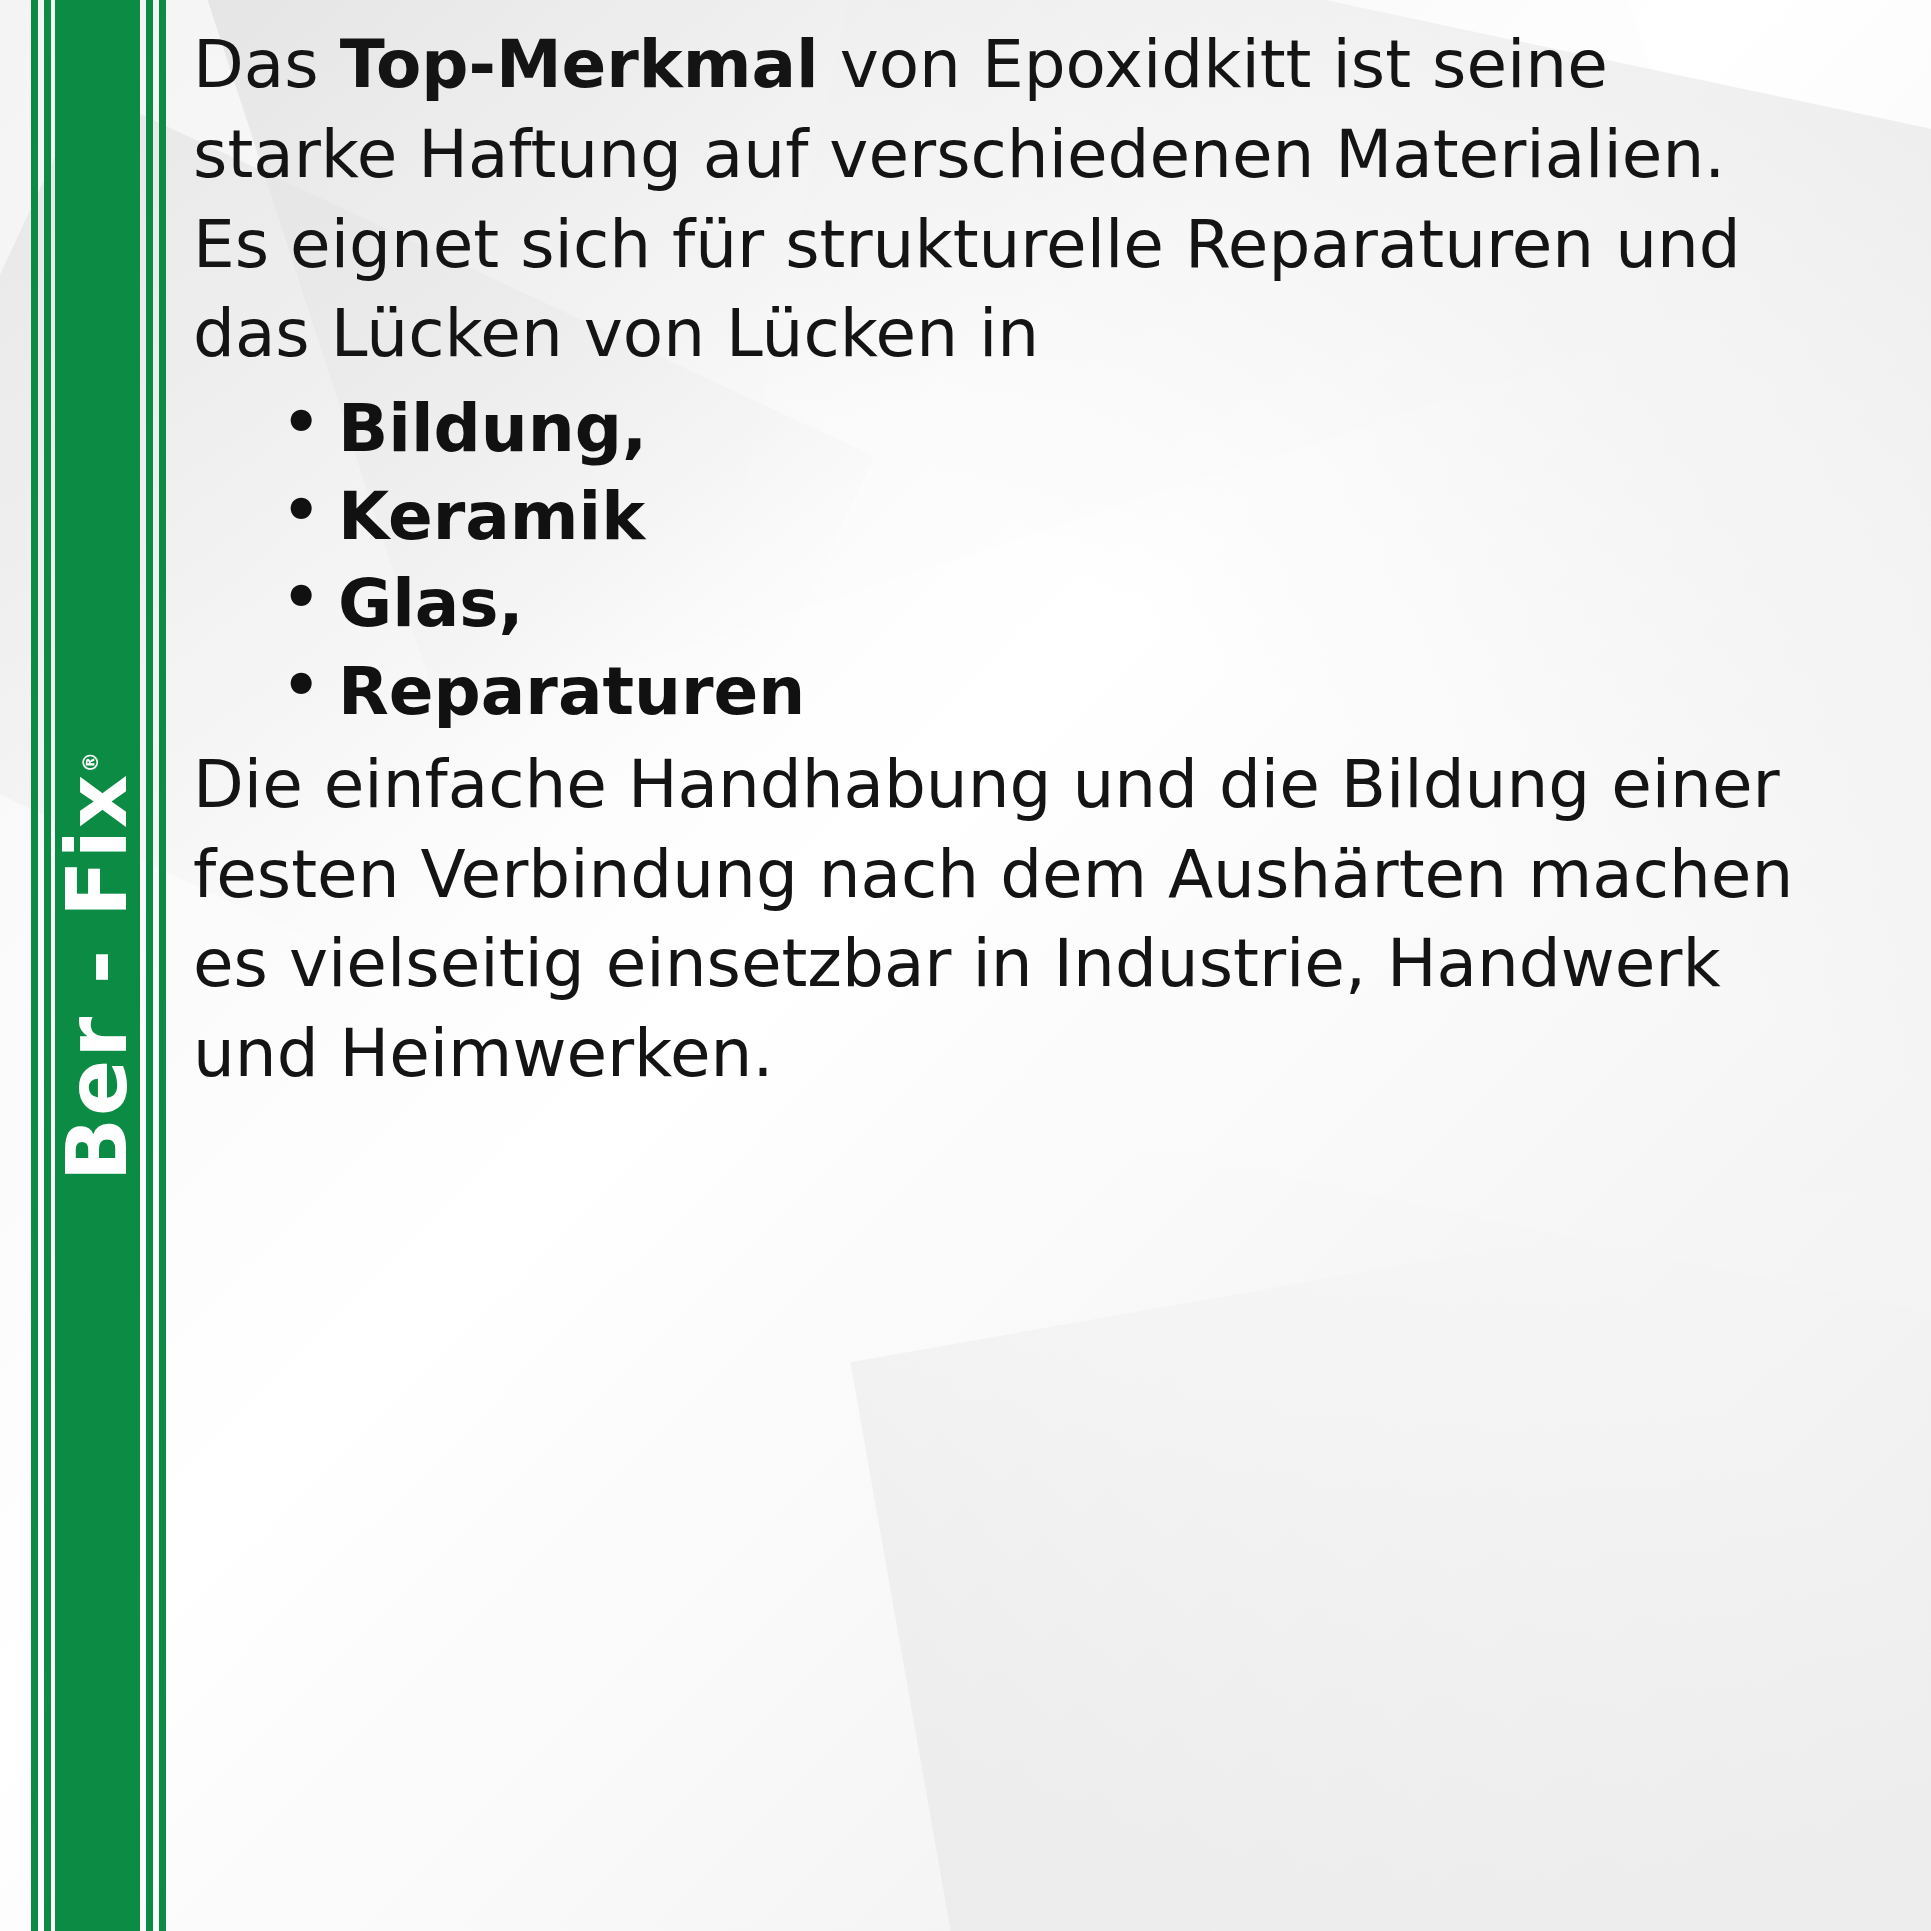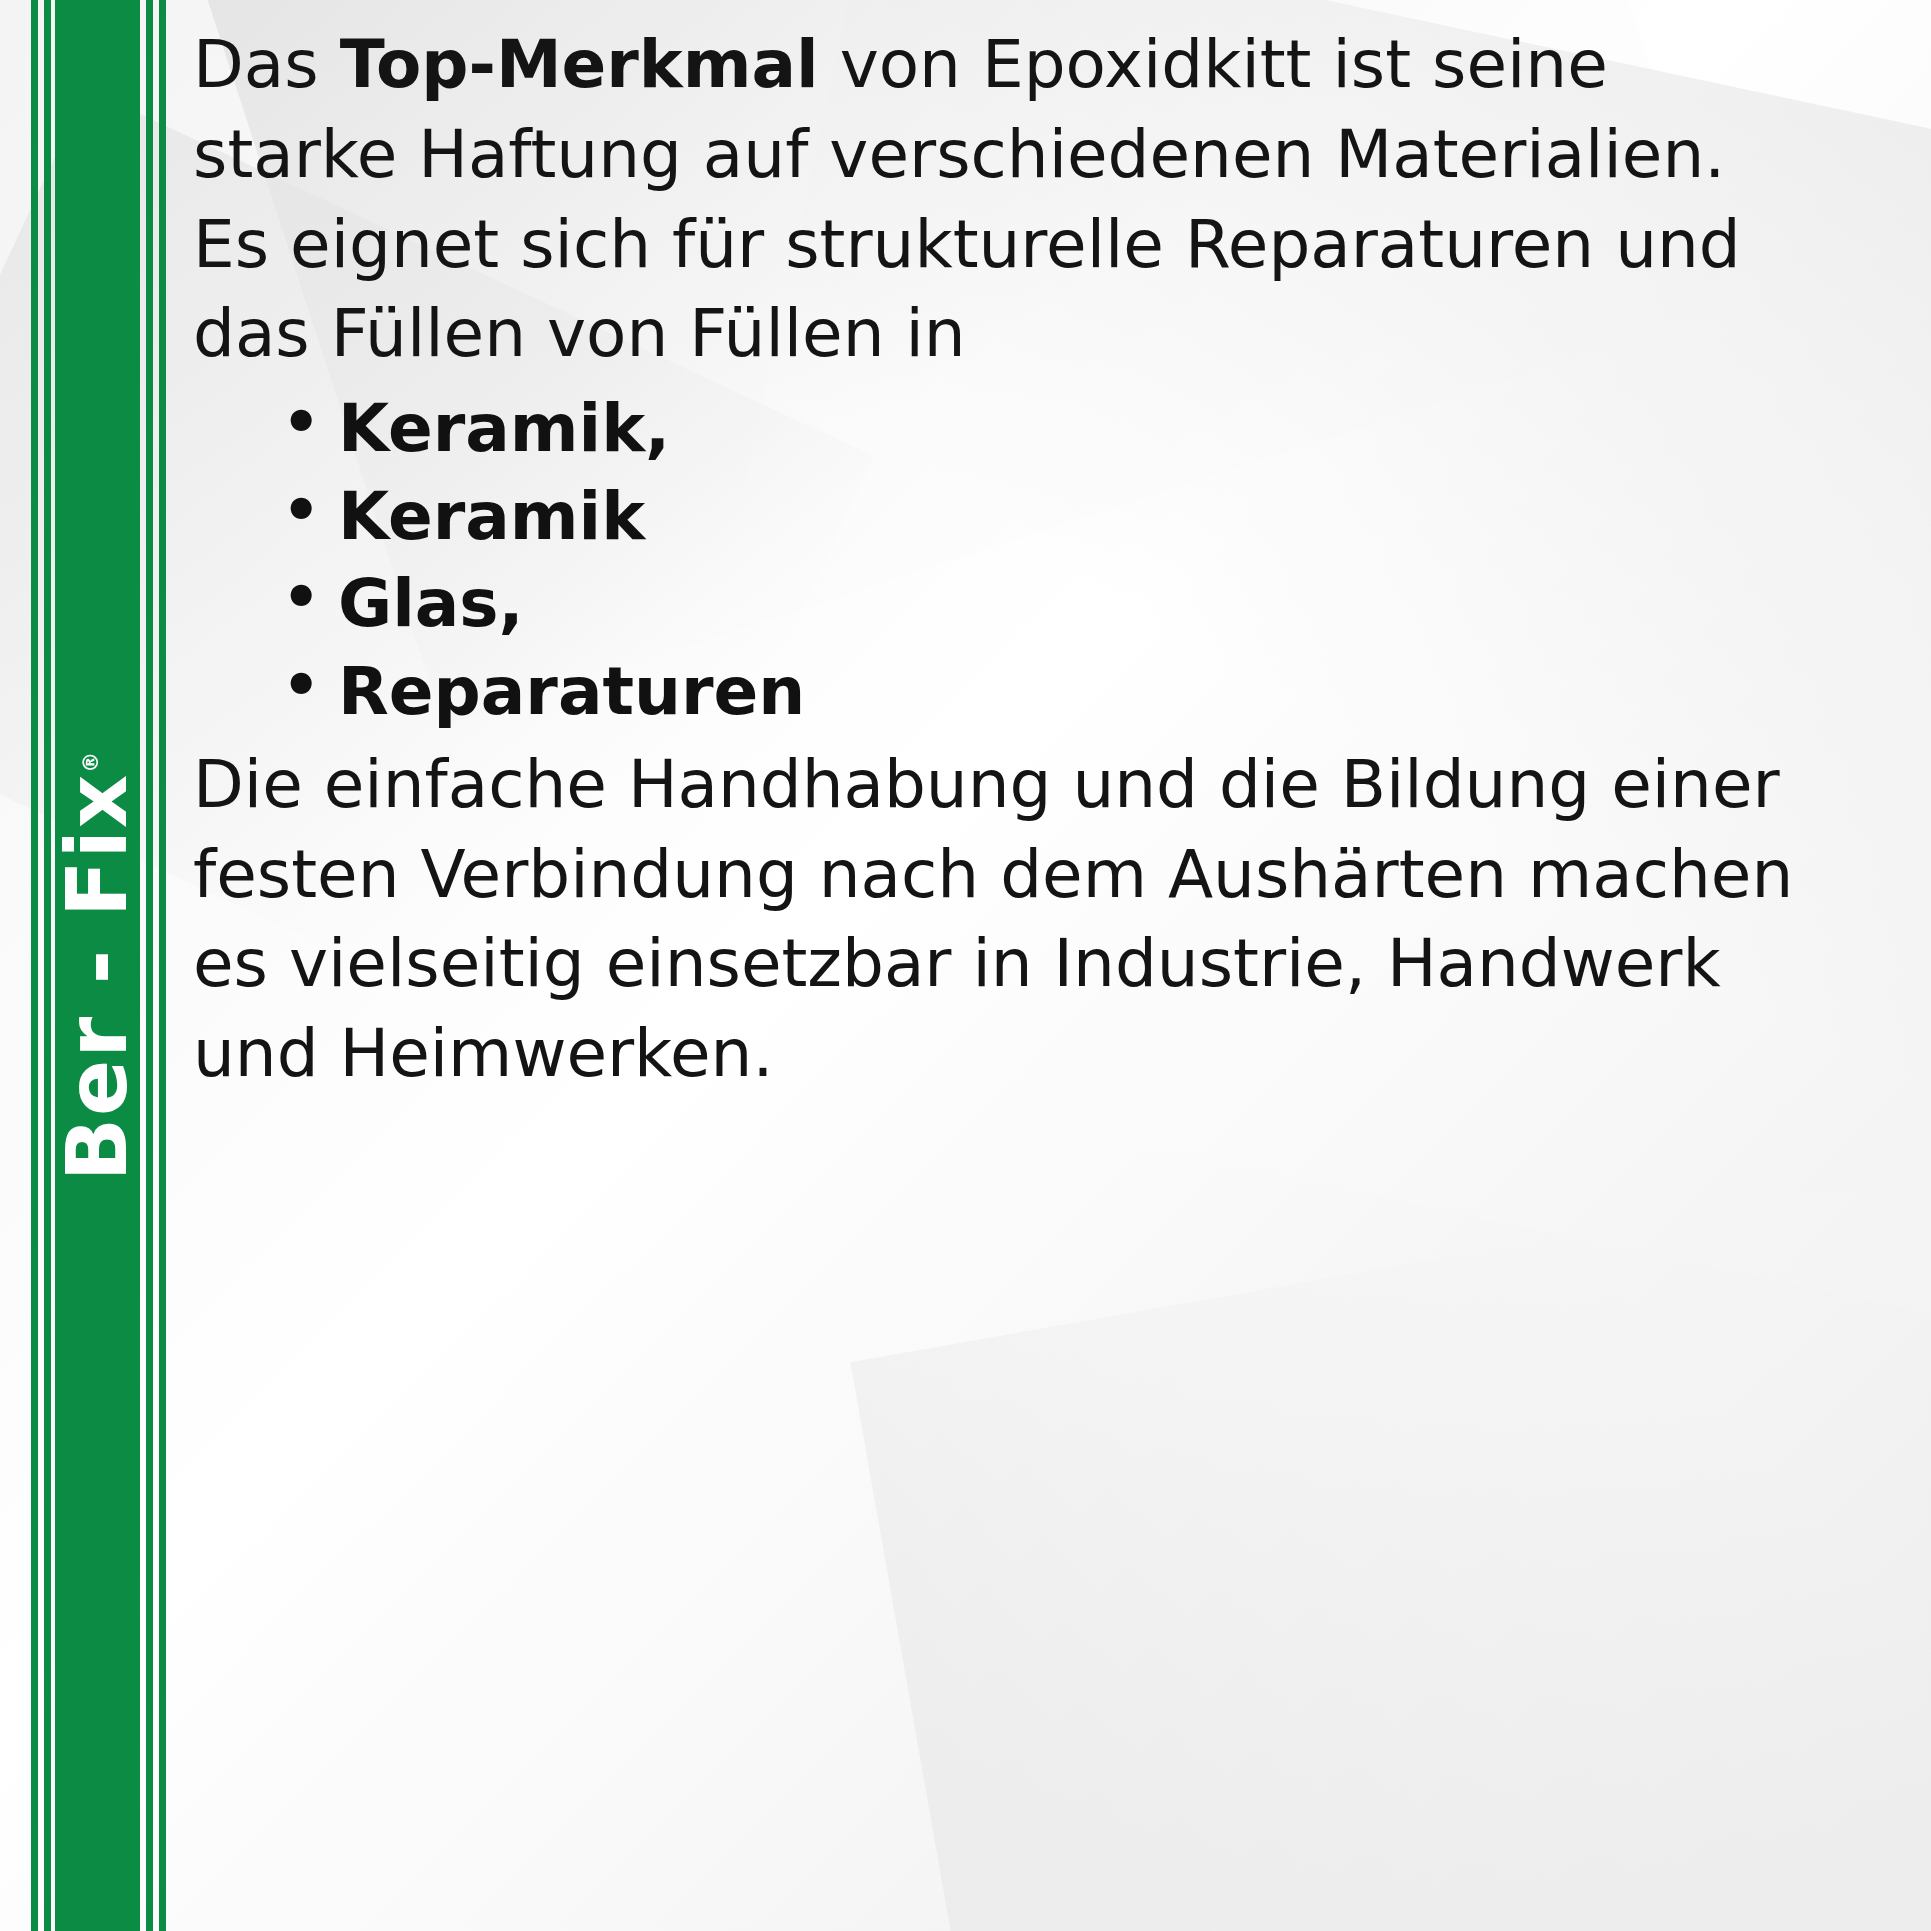--- a/index.html
+++ b/index.html
@@ -177,24 +177,24 @@
       </span>
     </div>
     <div class="rule rule-c"></div>
     <div class="rule rule-d"></div>
   </div>
 
   <div class="content">
 
     <p class="para"><span>Das </span><b>Top-Merkmal</b><span> von Epoxidkitt ist seine starke Haftung auf verschiedenen Materialien.</span></p>
 
-    <p class="para">Es eignet sich für strukturelle Reparaturen und das Füllen von Füllen in</p>
+    <p class="para">Es eignet sich für strukturelle Reparaturen und das Lücken von Lücken in</p>
 
     <ul class="bullets">
-      <li>Keramik,</li>
+      <li>Bildung,</li>
       <li>Keramik</li>
       <li>Glas,</li>
       <li>Reparaturen</li>
     </ul>
 
     <p class="para">Die einfache Handhabung und die Bildung einer festen Verbindung nach dem Aushärten machen es vielseitig einsetzbar in Industrie, Handwerk und Heimwerken.</p>
 
   </div>
 </div>
 

